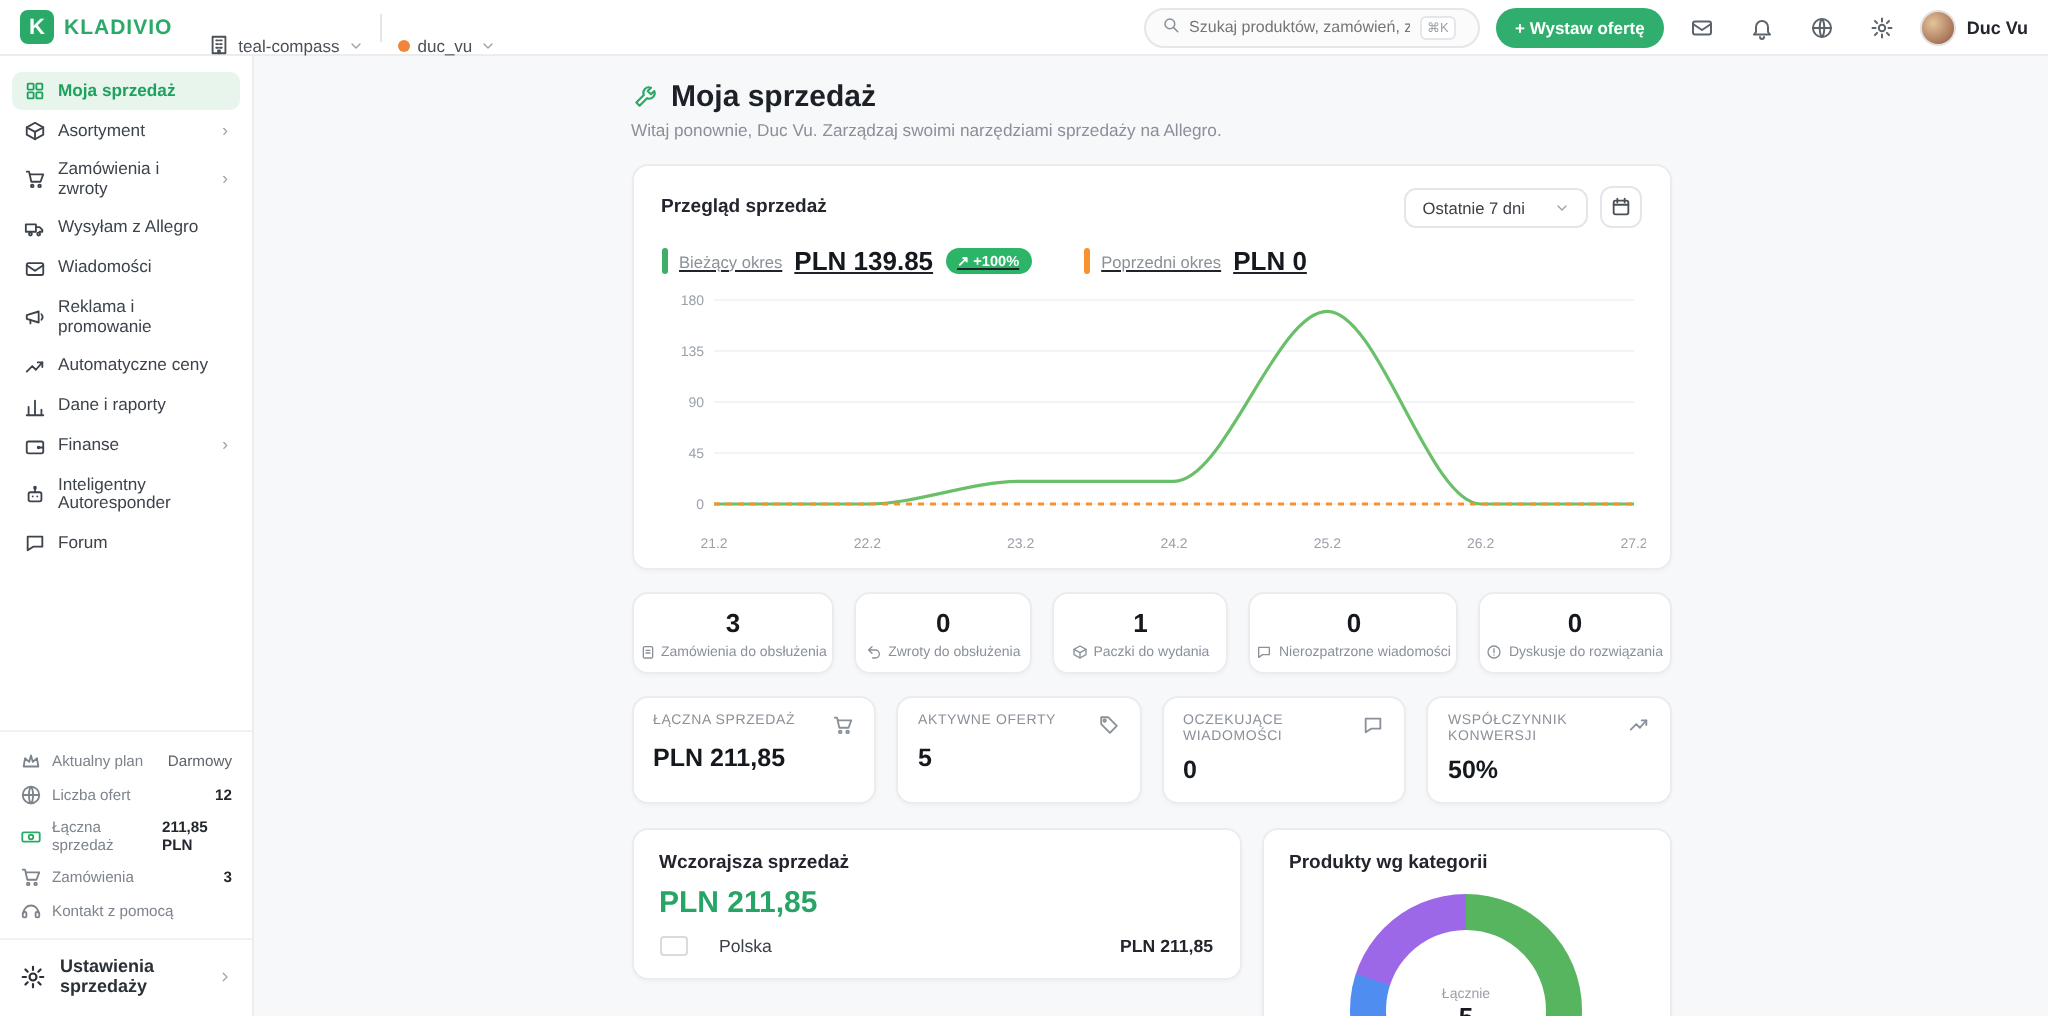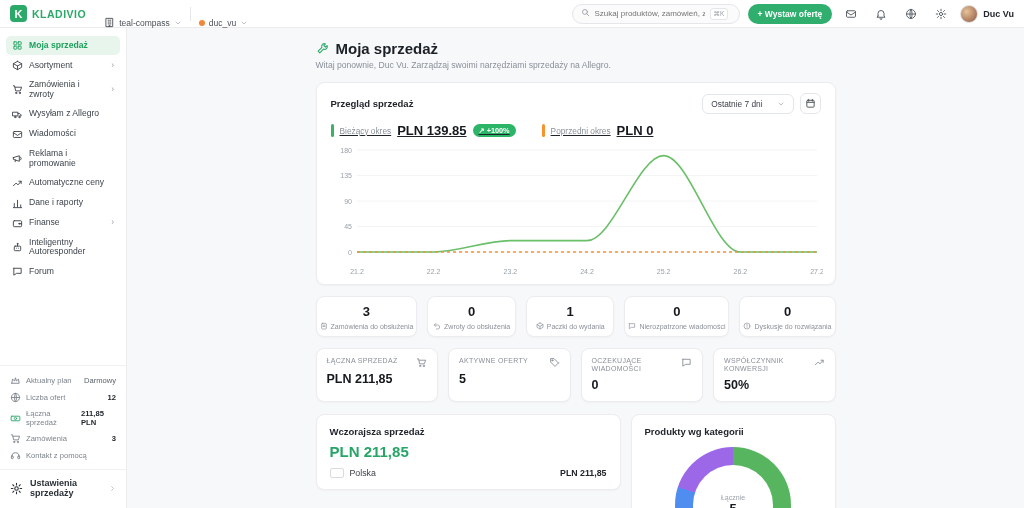--- a/index.html
+++ b/index.html
@@ -98,21 +98,21 @@
   .kpi-lbl { font-size:7px; color:#8a9099; letter-spacing:.3px; line-height:1.2; }
   .kpi-ic { margin-left:auto; color:#8a9099; }
   .kpi-val { font-size:12.5px; font-weight:bold; color:#15191e; margin-top:4px; }
 
   
   .bottom-row { display:flex; gap:10px; margin-top:12px; align-items:flex-start; }
   .yesterday { width:305px; padding:11px 13px; }
   .y-title { font-size:9.5px; font-weight:bold; color:#22262c; }
   .y-amount { font-size:15px; font-weight:bold; color:#27a567; margin-top:6px; }
   .y-markets { font-size:7.3px; color:#9aa1a9; letter-spacing:.4px; margin-top:10px; }
-  .y-row { display:flex; align-items:center; gap:6px; margin-top:8px; }
+  .y-row { display:flex; align-items:center; gap:16px; margin-top:8px; }
   .flag { width:14px; height:10px; border:1px solid #d9dcdf; border-radius:2px; overflow:hidden; }
   .flag .w { height:50%; background:#fff; } .flag .r { height:50%; background:#dc353f; }
   .y-market { font-size:8.8px; color:#3c4147; }
   .y-val { margin-left:auto; font-size:8.8px; font-weight:bold; color:#22262c; }
   .cats { flex:1; padding:11px 13px 30px; }
   .donut-wrap { display:flex; justify-content:center; margin-top:10px; }
   .donut { width:116px; height:116px; border-radius:50%; position:relative; }
   .donut-hole { position:absolute; left:18px; top:18px; width:80px; height:80px; border-radius:50%;
     background:#fff; display:flex; flex-direction:column; align-items:center; justify-content:center; }
   .hole-lbl { font-size:7px; color:#9aa1a9; }

